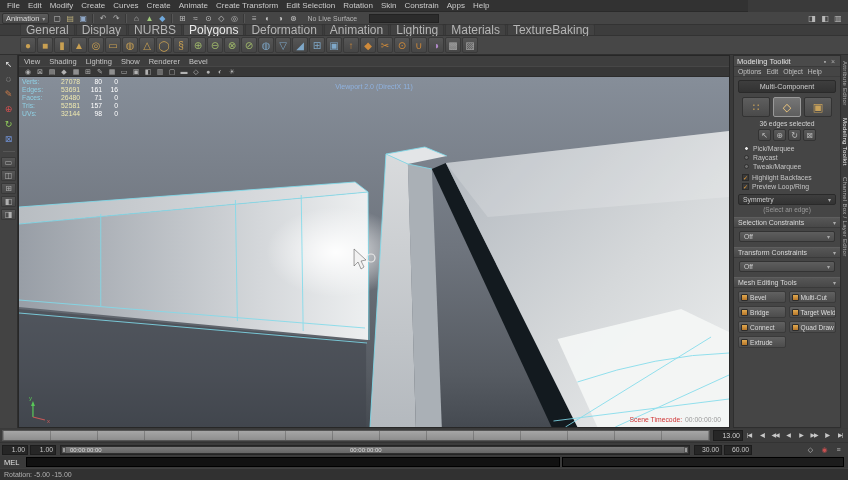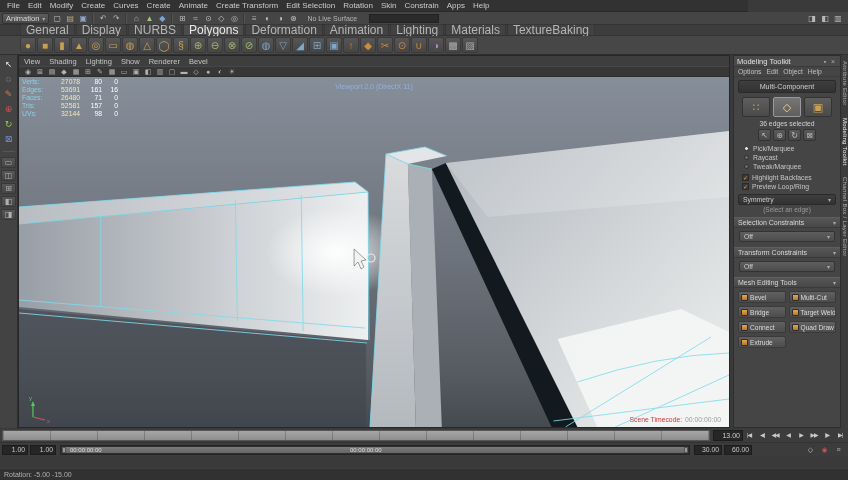--- a/index.html
+++ b/index.html
@@ -558,18 +558,23 @@
     <div class="rnum" id="rs-aend">30.00</div>
     <div class="rnum" id="rs-end">60.00</div>
     <div id="rs-buttons">
 
     <span class="rbtn" style="color: rgb(184, 184, 184);">◇</span>
         <span class="rbtn" style="color: rgb(201, 80, 80);">◉</span>
         <span class="rbtn" style="color: rgb(184, 184, 184);">≡</span>
       </div>
   </div>
 
+  <div id="commandline">
+    <span class="cl-label">MEL</span>
+    <span class="cl-input"></span>
+    <span class="cl-output"></span>
+  </div>
 
   <div id="helpline">
     <span class="hl-text">Rotation: -5.00  -15.00</span>
   </div>
 
 </div>
 
 </body></html>

